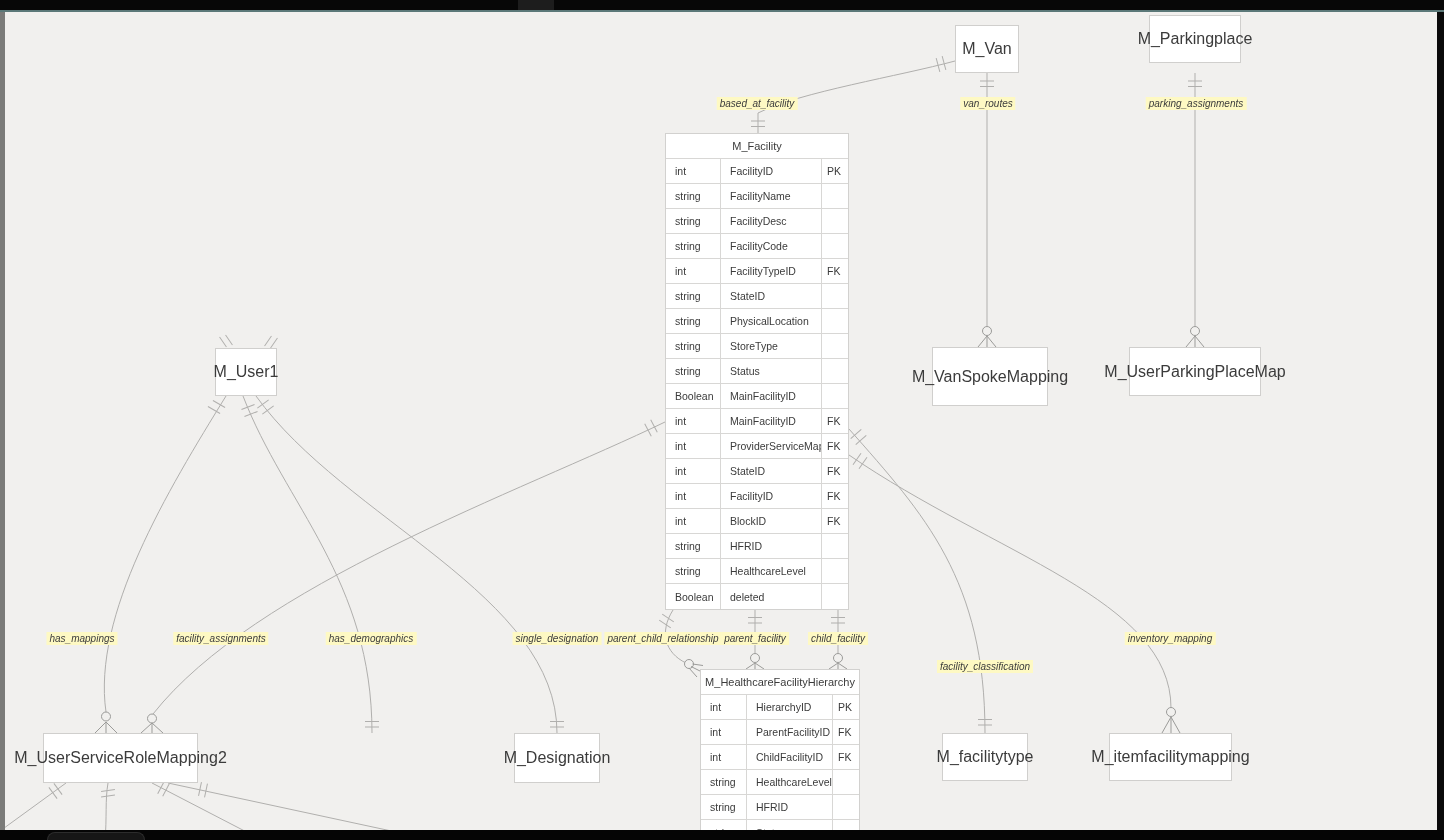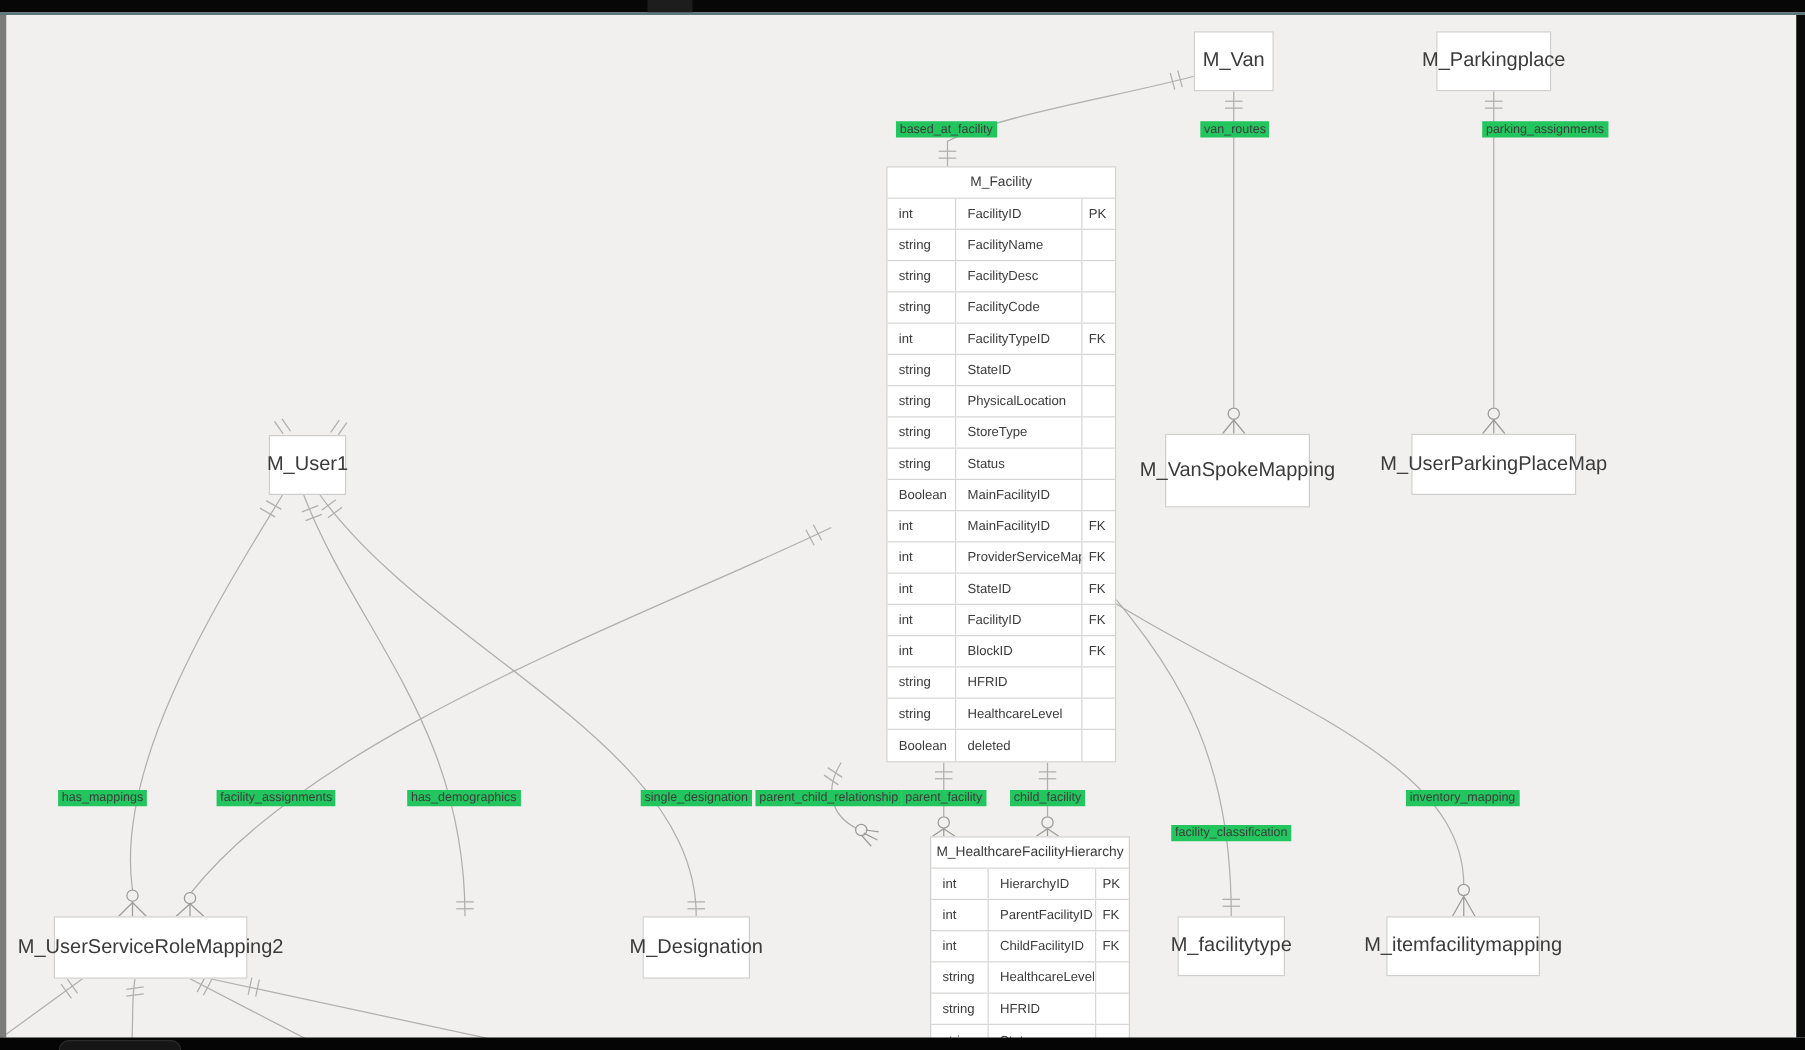--- a/index.html
+++ b/index.html
@@ -13,23 +13,23 @@
   .right-strip{position:absolute;left:1437px;top:12px;width:7px;height:818px;background:#0a0a0a;z-index:9;}
   .bottom-bar{position:absolute;left:0;top:830px;width:1444px;height:10px;background:#050505;z-index:10;}
   .dock-hint{position:absolute;left:47px;top:2px;width:96px;height:8px;background:#161616;
              border:1px solid #2c2c2c;border-bottom:none;border-radius:8px 8px 0 0;}
   
   .edges{position:absolute;left:0;top:0;z-index:1;}
   .entity{position:absolute;background:#ffffff;border:1px solid #d0cfcd;display:flex;
           align-items:center;justify-content:center;font-size:16px;color:#3b3b3b;z-index:3;
           white-space:nowrap;box-sizing:border-box;}
   .edge-label{position:absolute;transform:translateX(-50%);font-size:10px;color:#3c3c3c;
-              background:#22c55e;padding:1px 3px;white-space:nowrap;z-index:2;}
+              background:#fef9c3;padding:1px 3px;white-space:nowrap;z-index:2;font-style:italic;}
   .etable{position:absolute;background:#ffffff;border:1px solid #d2d1cf;z-index:3;
-          font-size:10.5px;color:#3b3b3b;box-sizing:border-box;margin-left:44px;}
+          font-size:10.5px;color:#3b3b3b;box-sizing:border-box;}
   .etable .thead{height:24px;border-bottom:1px solid #d8d7d5;display:flex;align-items:center;
                  justify-content:center;font-size:11px;}
   .etable .trow{display:flex;height:25px;border-bottom:1px solid #d8d7d5;box-sizing:border-box;}
   .etable .trow:last-child{border-bottom:none;}
   .cell{display:flex;align-items:center;padding-left:9px;box-sizing:border-box;overflow:hidden;}
   .cell.c1{width:var(--c1);border-right:1px solid #d8d7d5;}
   .cell.c2{width:var(--c2);border-right:1px solid #d8d7d5;}
   .cell.c3{width:var(--c3);padding-left:5px;}
 </style>
 </head>
@@ -152,21 +152,21 @@
 
     <g>
       <line x1="-6" y1="0" x2="6" y2="0" transform="translate(223,342) rotate(55)"></line>
       <line x1="-6" y1="0" x2="6" y2="0" transform="translate(229,340) rotate(55)"></line>
       <line x1="-6" y1="0" x2="6" y2="0" transform="translate(268,341) rotate(-55)"></line>
       <line x1="-6" y1="0" x2="6" y2="0" transform="translate(274,343) rotate(-55)"></line>
     </g>
   </svg>
 
   <div class="entity" style="left:955px;top:25px;width:64px;height:48px;">M_Van</div>
-  <div class="entity" style="left:1149px;top:25px;width:92px;height:48px;">M_Parkingplace</div>
+  <div class="entity" style="left:1149px;top:15px;width:92px;height:48px;">M_Parkingplace</div>
   <div class="entity" style="left:215px;top:348px;width:62px;height:48px;">M_User1</div>
   <div class="entity" style="left:932px;top:347px;width:116px;height:59px;">M_VanSpokeMapping</div>
   <div class="entity" style="left:1129px;top:347px;width:132px;height:49px;">M_UserParkingPlaceMap</div>
   <div class="entity" style="left:43px;top:733px;width:155px;height:50px;">M_UserServiceRoleMapping2</div>
   <div class="entity" style="left:514px;top:733px;width:86px;height:50px;">M_Designation</div>
   <div class="entity" style="left:942px;top:733px;width:86px;height:48px;">M_facilitytype</div>
   <div class="entity" style="left:1109px;top:733px;width:123px;height:48px;">M_itemfacilitymapping</div>
 
   <div class="etable" style="left:665px;top:133px;width:184px;--c1:55px;--c2:101px;--c3:26px;">
     <div class="thead">M_Facility</div>
@@ -295,21 +295,21 @@
         <div class="trow">
           <div class="cell c1">string</div>
           <div class="cell c2">Status</div>
           <div class="cell c3"></div>
         </div>
       </div>
   </div>
 
   <div class="edge-label" style="left:757px;top:97px;">based_at_facility</div>
   <div class="edge-label" style="left:988px;top:97px;">van_routes</div>
-  <div class="edge-label" style="left:1236px;top:97px;text-align:right;">parking_assignments</div>
+  <div class="edge-label" style="left:1196px;top:97px;text-align:right;">parking_assignments</div>
   <div class="edge-label" style="left:82px;top:632px;">has_mappings</div>
   <div class="edge-label" style="left:221px;top:632px;">facility_assignments</div>
   <div class="edge-label" style="left:371px;top:632px;">has_demographics</div>
   <div class="edge-label" style="left:557px;top:632px;">single_designation</div>
   <div class="edge-label" style="left:663px;top:632px;">parent_child_relationship</div>
   <div class="edge-label" style="left:755px;top:632px;">parent_facility</div>
   <div class="edge-label" style="left:838px;top:632px;">child_facility</div>
   <div class="edge-label" style="left:985px;top:660px;">facility_classification</div>
   <div class="edge-label" style="left:1170px;top:632px;">inventory_mapping</div>
 

